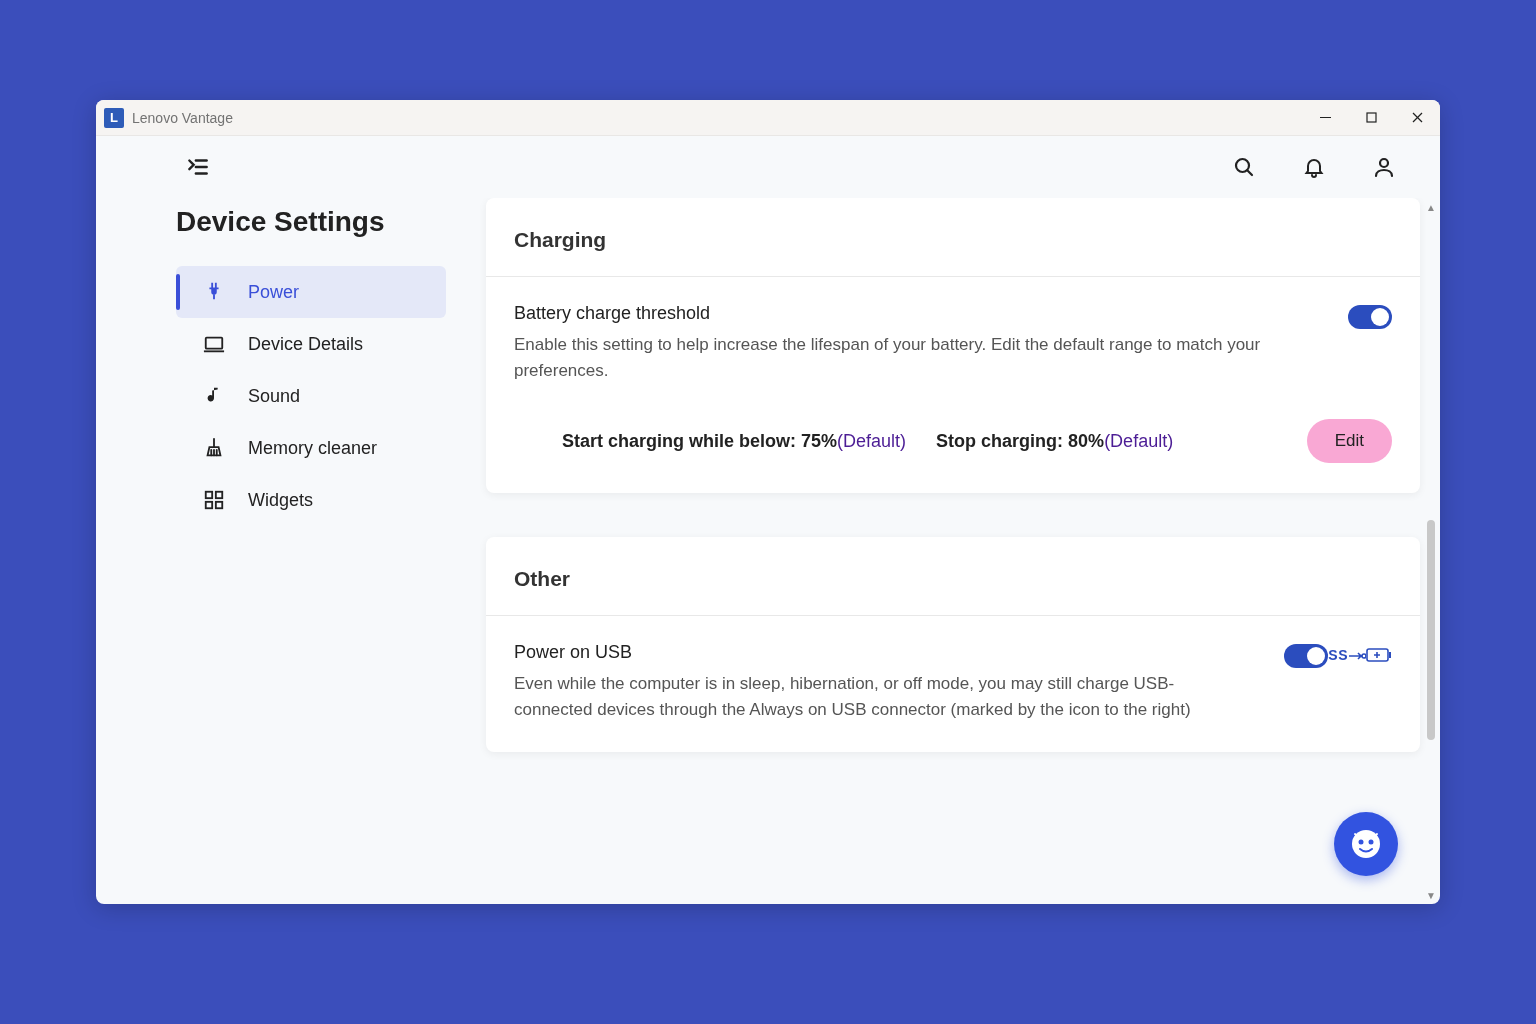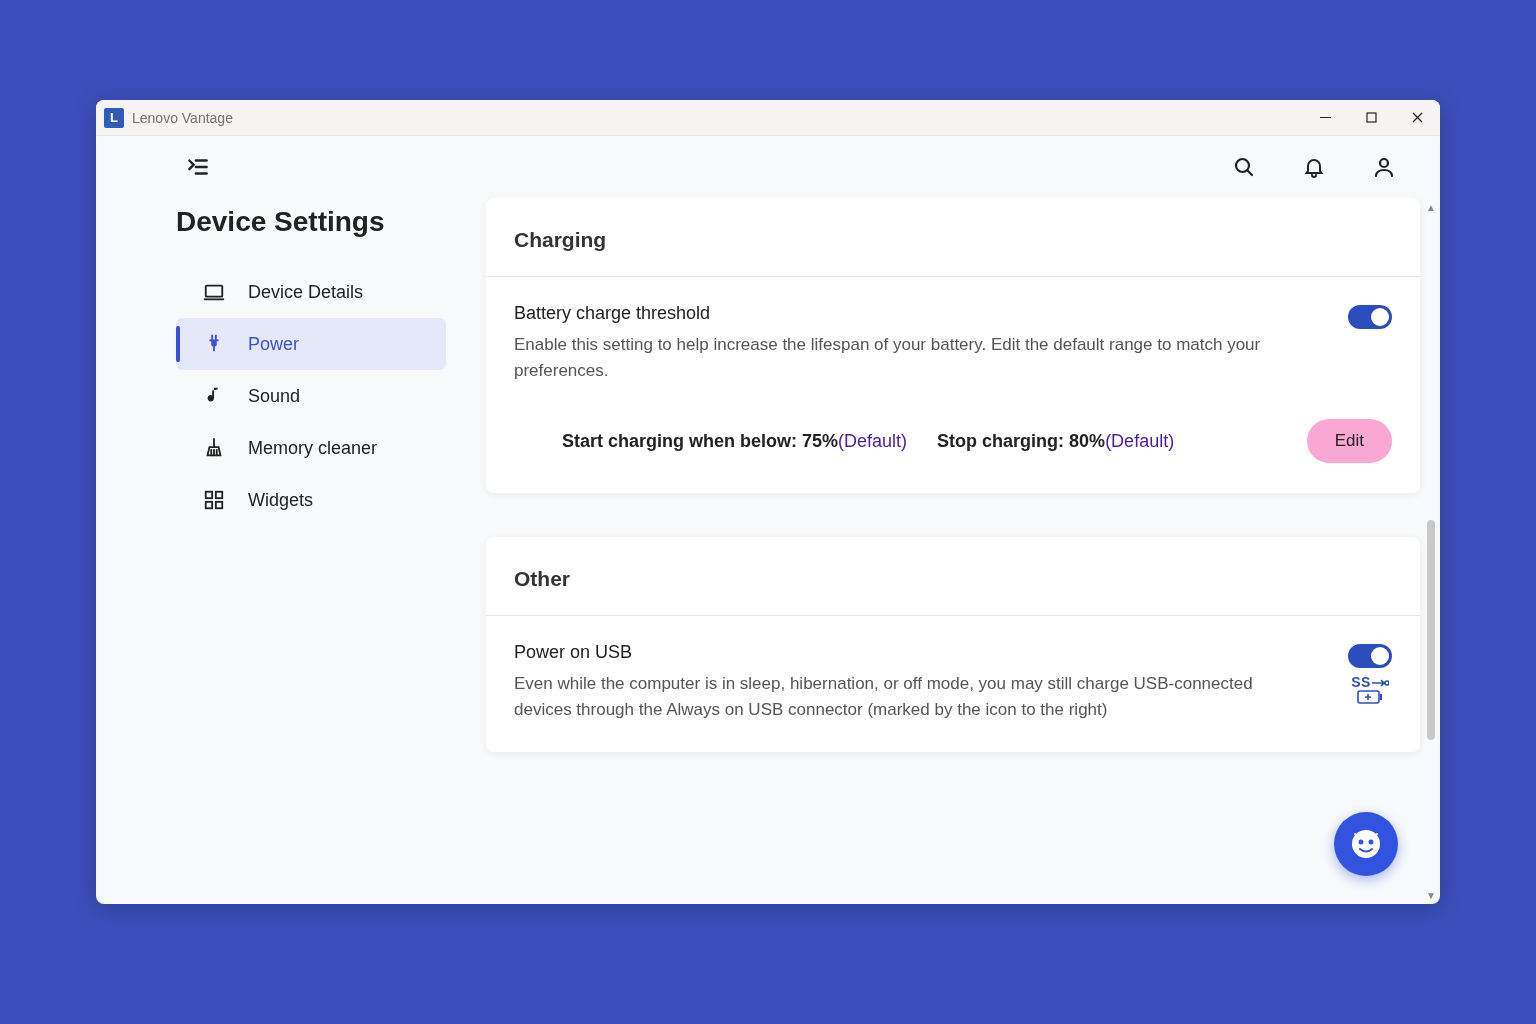--- a/index.html
+++ b/index.html
@@ -207,21 +207,20 @@
       padding: 12px 28px;
       background: #f9a8d4;
       border-radius: 24px;
       font-size: 17px;
       color: #222;
       font-weight: 500;
     }
 
     .usb-icon-col {
       display: flex;
-      flex-direction: column;
       align-items: center;
       margin-left: 20px;
       flex-shrink: 0;
     }
     .ss-label {
       font-size: 14px;
       font-weight: 700;
       color: #2B4DBE;
       letter-spacing: 0.5px;
     }
@@ -325,36 +324,36 @@
           <path d="M4 21 c0-4 4-6 8-6 s8 2 8 6"></path>
         </svg>
     </div>
   </div>
 
   <div class="body">
 
     <div class="sidebar">
       <div class="sidebar-title">Device Settings</div>
       <div class="sidebar-items">
+        <div class="sidebar-item active">
+          <span class="icon">
+            <svg viewBox="0 0 24 24" fill="currentColor">
+                <path d="M9 2v5H7v2h2v3a3 3 0 0 0 3 3h0a3 3 0 0 0 3-3V9h2V7h-2V2h-2v5h-2V2H9z M11 15v5h2v-5"></path>
+              </svg>
+          </span>
+          <span>Power</span>
+        </div>
         <div class="sidebar-item">
           <span class="icon">
             <svg viewBox="0 0 24 24" fill="none" stroke="currentColor" stroke-width="2">
                 <rect x="3" y="5" width="18" height="12" rx="1"></rect>
                 <line x1="1" y1="20" x2="23" y2="20"></line>
               </svg>
           </span>
           <span>Device Details</span>
-        </div>
-        <div class="sidebar-item active">
-          <span class="icon">
-            <svg viewBox="0 0 24 24" fill="currentColor">
-                <path d="M9 2v5H7v2h2v3a3 3 0 0 0 3 3h0a3 3 0 0 0 3-3V9h2V7h-2V2h-2v5h-2V2H9z M11 15v5h2v-5"></path>
-              </svg>
-          </span>
-          <span>Power</span>
         </div>
         <div class="sidebar-item">
           <span class="icon">
             <svg viewBox="0 0 24 24" fill="currentColor">
                 <path d="M12 3v11.5a3.5 3.5 0 1 1-2-3.16V6l6-1V3l-4 0z"></path>
               </svg>
           </span>
           <span>Sound</span>
         </div>
         <div class="sidebar-item">
@@ -390,21 +389,21 @@
         <div class="card-body">
           <div class="setting-row">
             <div class="setting-text">
               <div class="setting-title">Battery charge threshold</div>
               <div class="setting-desc">Enable this setting to help increase the lifespan of your battery. Edit the default range to match your preferences.</div>
             </div>
             <div class="toggle"></div>
           </div>
           <div class="threshold-row">
             <span class="threshold-text">
-              <span class="label">Start charging when below: </span><span class="label">75%</span><span class="default">(Default)</span>
+              <span class="label">Start charging while below: </span><span class="label">75%</span><span class="default">(Default)</span>
             </span>
             <span class="threshold-spacer"></span>
             <span class="threshold-text">
               <span class="label">Stop charging: </span><span class="label">80%</span><span class="default">(Default)</span>
             </span>
             <div class="edit-btn">Edit</div>
           </div>
         </div>
       </div>
 

